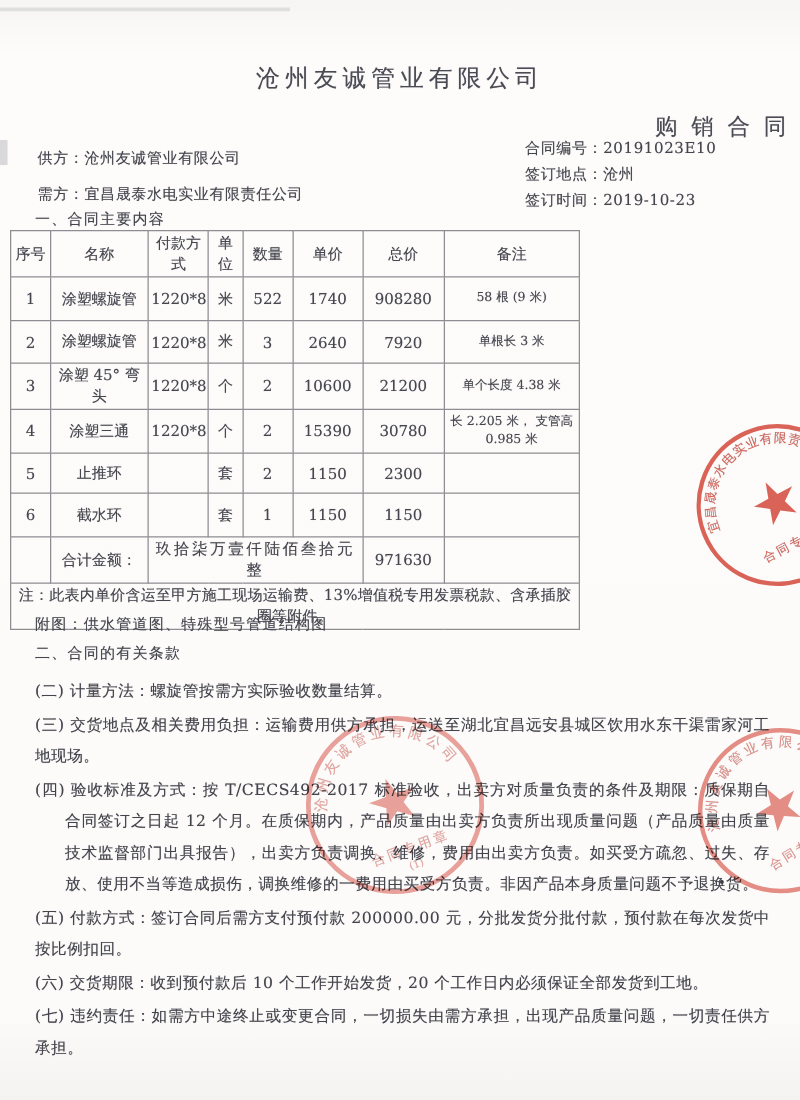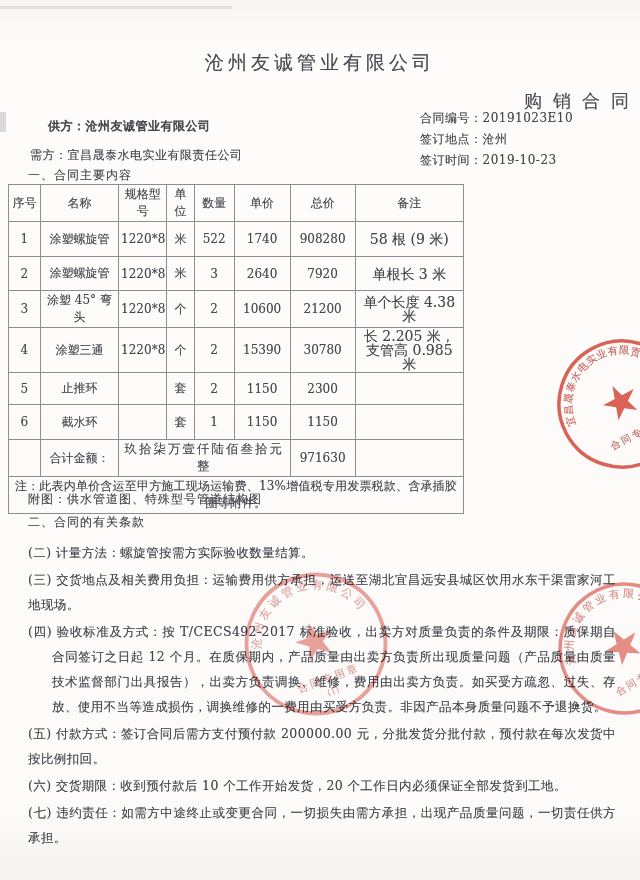--- a/index.html
+++ b/index.html
@@ -16,40 +16,40 @@
   .scan-streak{position:absolute;top:6px;left:0;width:232px;height:3px;background:#d7d7d7;opacity:.75;}
   .edge-mark{position:absolute;top:112px;left:0;width:6px;height:20px;background:#cfcfd3;opacity:.8;}
   .speck{position:absolute;left:576px;top:704px;width:3px;height:3px;border-radius:50%;background:#2a2a2a;}
 
   .doc-company{position:absolute;top:50px;left:0;width:100%;text-align:center;
     font-size:19px;font-weight:normal;letter-spacing:4px;color:#4b4b54;margin:0;}
   .doc-title{position:absolute;top:89px;left:0;width:100%;text-align:right;
     font-size:18px;font-weight:normal;letter-spacing:11px;color:#4b4b54;margin:0;}
 
   .meta{position:absolute;font-size:12px;letter-spacing:.5px;}
-  .meta-supplier{top:118px;left:48px;font-weight:bold;}
+  .meta-supplier{top:118px;left:30px;}
   .meta-buyer{top:147px;left:30px;}
   .meta-right{top:110px;left:420px;}
   .meta-right div{height:21px;}
 
   .sec-heading{position:absolute;left:28px;font-size:12px;letter-spacing:1px;}
   .sec1{top:167px;}
   .sec2{top:514px;}
   .attachment{position:absolute;left:28px;top:491px;font-size:12px;letter-spacing:1px;text-align:right;}
 
   table.items{
     position:absolute;left:8px;top:184px;width:456px;
     border-collapse:collapse;table-layout:fixed;
     font-size:12px;color:#46464e;
   }
   table.items th,table.items td{
     border:1px solid #8d8d92;font-weight:normal;text-align:center;
     vertical-align:middle;padding:1px 2px;overflow:hidden;
   }
-  td.remark{font-size:14px;line-height:14px;}
+  td.remark{font-size:10px;line-height:14px;}
   td.note-cell{font-size:12px;text-align:left;vertical-align:middle;padding:3px 4px 3px 4px;letter-spacing:.2px;}
   td.amount-cn{font-size:12.5px;letter-spacing:2px;margin-left:32px;}
 
   .terms{position:absolute;left:28px;top:540px;width:588px;font-size:12.5px;
     line-height:25px;letter-spacing:.4px;color:#44444c;}
   .terms p{margin:0 0 2px 0;text-align:justify;}
   .terms p.hang{padding-left:24px;text-indent:-24px;}
 
   .stamp{position:absolute;pointer-events:none;mix-blend-mode:multiply;}
   .stamp svg{display:block;width:100%;height:100%;}
@@ -88,21 +88,21 @@
         <col style="width:6.0%">
       <col style="width:8.8%">
         <col style="width:12.3%">
         <col style="width:14.3%">
         <col style="width:23.8%">
     </colgroup>
     <tbody>
         <tr style="height:28px">
       <th>序号</th>
       <th>名称</th>
-      <th>规格型号</th>
+      <th>付款方式</th>
       <th>单位</th>
       <th>数量</th>
       <th>单价</th>
       <th>总价</th>
       <th>备注</th>
     </tr>
     <tr style="height:35px">
       <td>1</td>
       <td>涂塑螺旋管</td>
       <td>1220*8</td>

